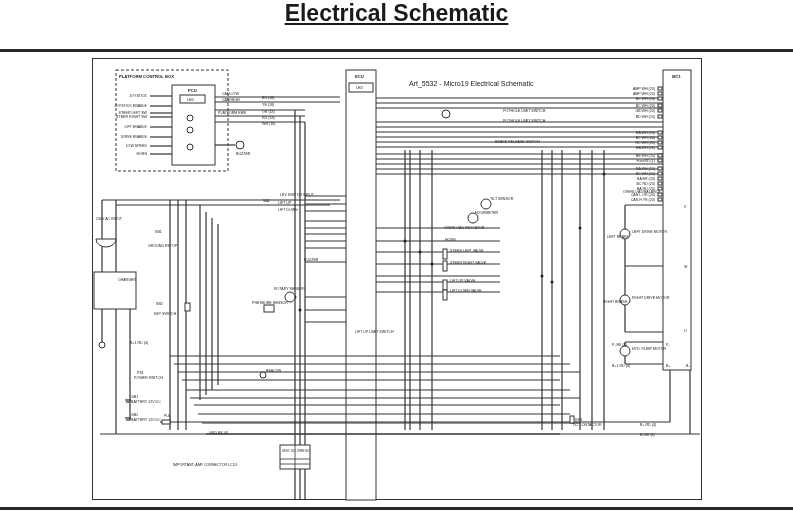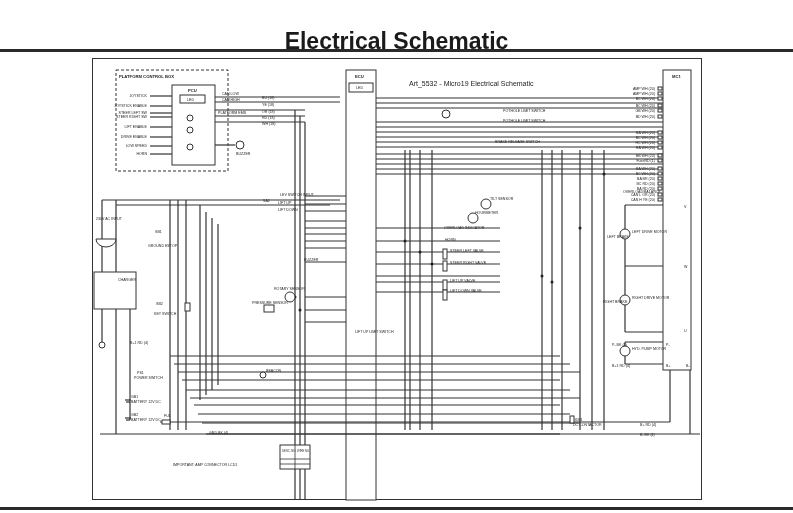--- a/index.html
+++ b/index.html
@@ -1,17 +1,17 @@
 <!DOCTYPE html>
 <html><head>
 <meta charset="utf-8">
 <style>
   html, body { margin: 0; padding: 0; background: #ffffff; }
   body { width: 793px; height: 513px; position: relative; overflow: hidden; font-family: "Liberation Sans", sans-serif; }
-  .page-title { position: absolute; left: 0; top: 28px; width: 793px; text-align: center; font-size: 23px; font-weight: bold; color: #1a1a1a; font-family: "Liberation Sans", sans-serif; }
+  .page-title { position: absolute; left: 0; top: 0; width: 793px; text-align: center; font-size: 23px; font-weight: bold; color: #1a1a1a; font-family: "Liberation Sans", sans-serif; text-decoration: underline; }
   .title-rule { position: absolute; left: 0; top: 49px; width: 793px; height: 3px; background: #2a2a2a; }
   .bottom-rule { position: absolute; left: 0; top: 507px; width: 793px; height: 3px; background: #2a2a2a; }
   .frame { position: absolute; left: 92px; top: 58px; width: 608px; height: 440px; border: 1px solid #333; }
   svg { position: absolute; left: 0; top: 0; }
   svg text { font-family: "Liberation Sans", sans-serif; fill: #222; }
   .w { stroke: #333; stroke-width: 1.2; fill: none; }
   .wt { stroke: #333; stroke-width: 0.8; fill: none; }
   .box { stroke: #333; stroke-width: 1; fill: #fff; }
   .dash { stroke: #333; stroke-width: 1; fill: none; stroke-dasharray: 3 2; }
   .lbl { font-size: 3.6px; }

